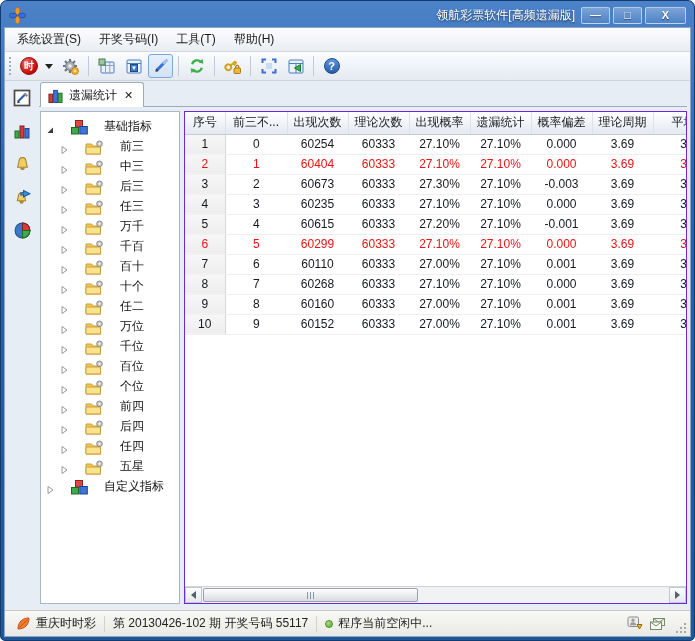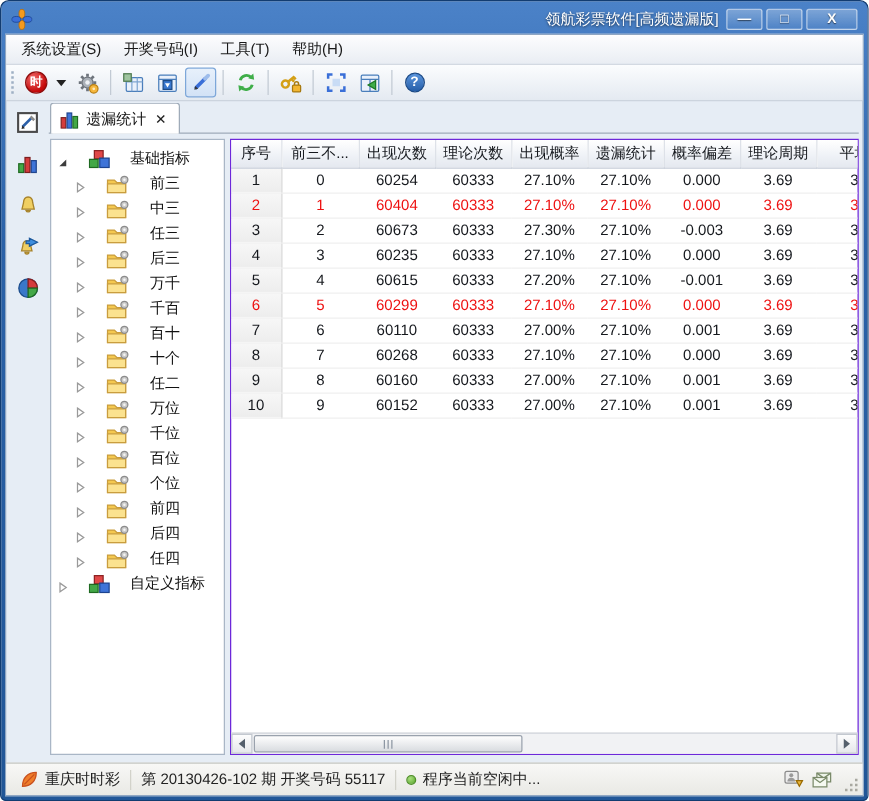--- a/index.html
+++ b/index.html
@@ -291,44 +291,44 @@
               <div class="tree-row child">
                 <svg width="10" height="10" viewBox="0 0 10 10">
                   <polygon points="3,1.5 8,5 3,8.5" fill="#fff" stroke="#9a9a9a"></polygon>
                 </svg>
                 <svg width="19" height="15" viewBox="0 0 19 15">
                   <path d="M1 4 h5.5 l2 2 h7 v8 H1 z" fill="#f4c84f" stroke="#c99d3e"></path>
                   <path d="M1 7 h14.5 v7 H1 z" fill="#fbe28f" stroke="#c99d3e"></path>
                   <circle cx="14.5" cy="3.8" r="2.8" fill="#c9c9c9" stroke="#8b8b8b"></circle>
                   <circle cx="14.5" cy="3.8" r="1" fill="#f5f5f5"></circle>
                 </svg>
+                <span class="tree-label">后三</span>
+              </div>
+              <div class="tree-row child">
+                <svg width="10" height="10" viewBox="0 0 10 10">
+                  <polygon points="3,1.5 8,5 3,8.5" fill="#fff" stroke="#9a9a9a"></polygon>
+                </svg>
+                <svg width="19" height="15" viewBox="0 0 19 15">
+                  <path d="M1 4 h5.5 l2 2 h7 v8 H1 z" fill="#f4c84f" stroke="#c99d3e"></path>
+                  <path d="M1 7 h14.5 v7 H1 z" fill="#fbe28f" stroke="#c99d3e"></path>
+                  <circle cx="14.5" cy="3.8" r="2.8" fill="#c9c9c9" stroke="#8b8b8b"></circle>
+                  <circle cx="14.5" cy="3.8" r="1" fill="#f5f5f5"></circle>
+                </svg>
                 <span class="tree-label">任三</span>
               </div>
               <div class="tree-row child">
                 <svg width="10" height="10" viewBox="0 0 10 10">
                   <polygon points="3,1.5 8,5 3,8.5" fill="#fff" stroke="#9a9a9a"></polygon>
                 </svg>
                 <svg width="19" height="15" viewBox="0 0 19 15">
                   <path d="M1 4 h5.5 l2 2 h7 v8 H1 z" fill="#f4c84f" stroke="#c99d3e"></path>
                   <path d="M1 7 h14.5 v7 H1 z" fill="#fbe28f" stroke="#c99d3e"></path>
                   <circle cx="14.5" cy="3.8" r="2.8" fill="#c9c9c9" stroke="#8b8b8b"></circle>
                   <circle cx="14.5" cy="3.8" r="1" fill="#f5f5f5"></circle>
                 </svg>
-                <span class="tree-label">后三</span>
-              </div>
-              <div class="tree-row child">
-                <svg width="10" height="10" viewBox="0 0 10 10">
-                  <polygon points="3,1.5 8,5 3,8.5" fill="#fff" stroke="#9a9a9a"></polygon>
-                </svg>
-                <svg width="19" height="15" viewBox="0 0 19 15">
-                  <path d="M1 4 h5.5 l2 2 h7 v8 H1 z" fill="#f4c84f" stroke="#c99d3e"></path>
-                  <path d="M1 7 h14.5 v7 H1 z" fill="#fbe28f" stroke="#c99d3e"></path>
-                  <circle cx="14.5" cy="3.8" r="2.8" fill="#c9c9c9" stroke="#8b8b8b"></circle>
-                  <circle cx="14.5" cy="3.8" r="1" fill="#f5f5f5"></circle>
-                </svg>
                 <span class="tree-label">万千</span>
               </div>
               <div class="tree-row child">
                 <svg width="10" height="10" viewBox="0 0 10 10">
                   <polygon points="3,1.5 8,5 3,8.5" fill="#fff" stroke="#9a9a9a"></polygon>
                 </svg>
                 <svg width="19" height="15" viewBox="0 0 19 15">
                   <path d="M1 4 h5.5 l2 2 h7 v8 H1 z" fill="#f4c84f" stroke="#c99d3e"></path>
                   <path d="M1 7 h14.5 v7 H1 z" fill="#fbe28f" stroke="#c99d3e"></path>
                   <circle cx="14.5" cy="3.8" r="2.8" fill="#c9c9c9" stroke="#8b8b8b"></circle>
@@ -448,20 +448,32 @@
                 <svg width="10" height="10" viewBox="0 0 10 10">
                   <polygon points="3,1.5 8,5 3,8.5" fill="#fff" stroke="#9a9a9a"></polygon>
                 </svg>
                 <svg width="19" height="15" viewBox="0 0 19 15">
                   <path d="M1 4 h5.5 l2 2 h7 v8 H1 z" fill="#f4c84f" stroke="#c99d3e"></path>
                   <path d="M1 7 h14.5 v7 H1 z" fill="#fbe28f" stroke="#c99d3e"></path>
                   <circle cx="14.5" cy="3.8" r="2.8" fill="#c9c9c9" stroke="#8b8b8b"></circle>
                   <circle cx="14.5" cy="3.8" r="1" fill="#f5f5f5"></circle>
                 </svg>
                 <span class="tree-label">任四</span>
+              </div>
+              <div class="tree-row child">
+                <svg width="10" height="10" viewBox="0 0 10 10">
+                  <polygon points="3,1.5 8,5 3,8.5" fill="#fff" stroke="#9a9a9a"></polygon>
+                </svg>
+                <svg width="19" height="15" viewBox="0 0 19 15">
+                  <path d="M1 4 h5.5 l2 2 h7 v8 H1 z" fill="#f4c84f" stroke="#c99d3e"></path>
+                  <path d="M1 7 h14.5 v7 H1 z" fill="#fbe28f" stroke="#c99d3e"></path>
+                  <circle cx="14.5" cy="3.8" r="2.8" fill="#c9c9c9" stroke="#8b8b8b"></circle>
+                  <circle cx="14.5" cy="3.8" r="1" fill="#f5f5f5"></circle>
+                </svg>
+                <span class="tree-label">五星</span>
               </div>
               <div class="tree-row">
                 <svg width="10" height="10" viewBox="0 0 10 10">
                   <polygon points="3,1.5 8,5 3,8.5" fill="#fff" stroke="#9a9a9a"></polygon>
                 </svg>
                 <svg width="17" height="15" viewBox="0 0 17 15">
                   <rect x="4.5" y="0.5" width="7" height="6.5" fill="#e04848" stroke="#8d2323"></rect>
                   <rect x="0.5" y="7.5" width="7" height="6.5" fill="#43a847" stroke="#1f6a22"></rect>
                   <rect x="8.8" y="6.5" width="7.5" height="7.5" fill="#3e74d8" stroke="#1d448f"></rect>
                 </svg>

